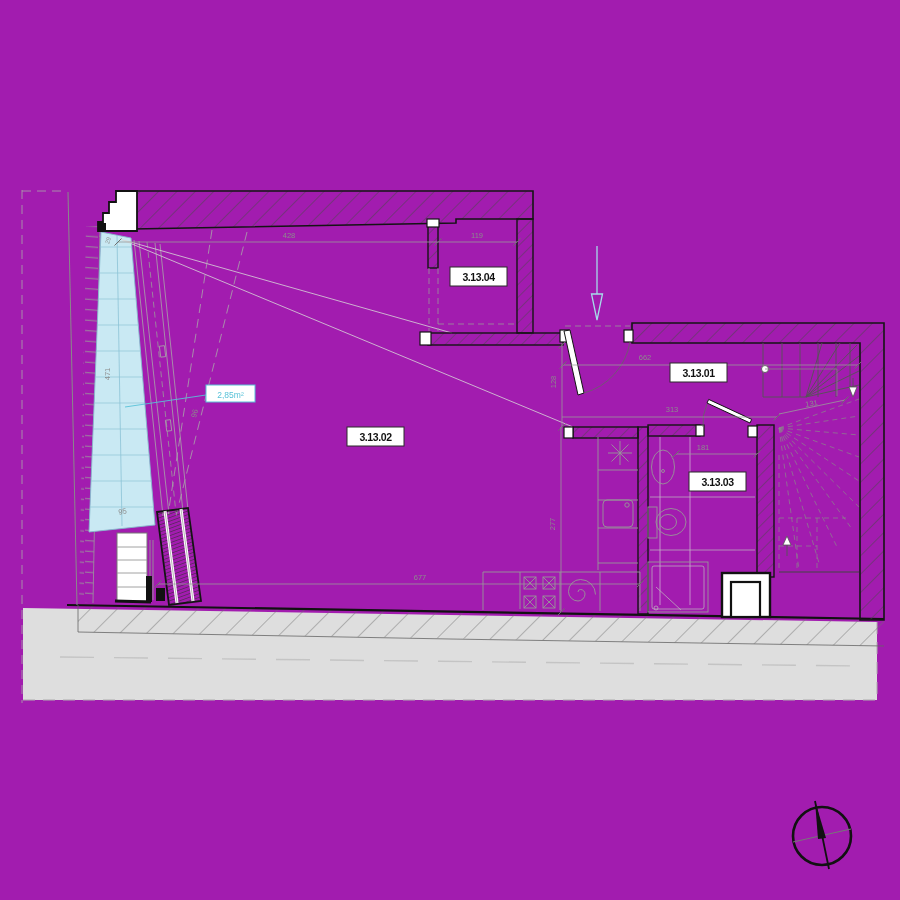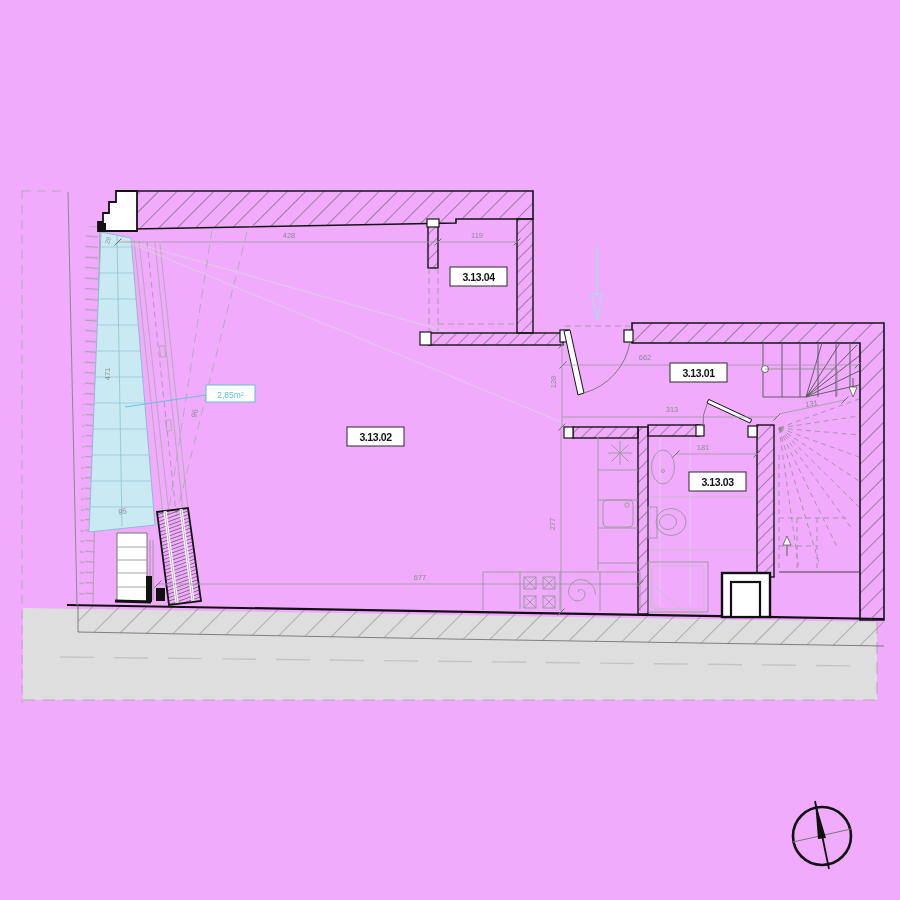--- a/index.html
+++ b/index.html
@@ -1,16 +1,16 @@
 <!DOCTYPE html>
 <html><head>
 <meta charset="utf-8">
 <style>
   html,body{margin:0;padding:0;background:#fff;}
-  .stage{position:relative;width:900px;height:900px;background:#f0abfc;overflow:hidden;
+  .stage{position:relative;width:900px;height:900px;background:#a21caf;overflow:hidden;
          font-family:"Liberation Sans",sans-serif;}
   svg{position:absolute;left:0;top:0;}
   .wall{fill:url(#hw);stroke:#141414;stroke-width:1.6;}
   .wallthin{fill:url(#hw2);stroke:#141414;stroke-width:1.4;}
   .cap{fill:#fff;stroke:#141414;stroke-width:1.2;}
   .dimline{stroke:#9a9a9a;stroke-width:0.8;fill:none;}
   .tick{stroke:#6f6f6f;stroke-width:1;}
   .dim{font:7.5px "Liberation Sans",sans-serif;fill:#8c8c8c;text-anchor:middle;}
   .lblbox{fill:#fff;stroke:#2b2b2b;stroke-width:1;}
   .lbltxt{font:bold 10.5px "Liberation Sans",sans-serif;fill:#111;text-anchor:middle;letter-spacing:-0.4px;}

